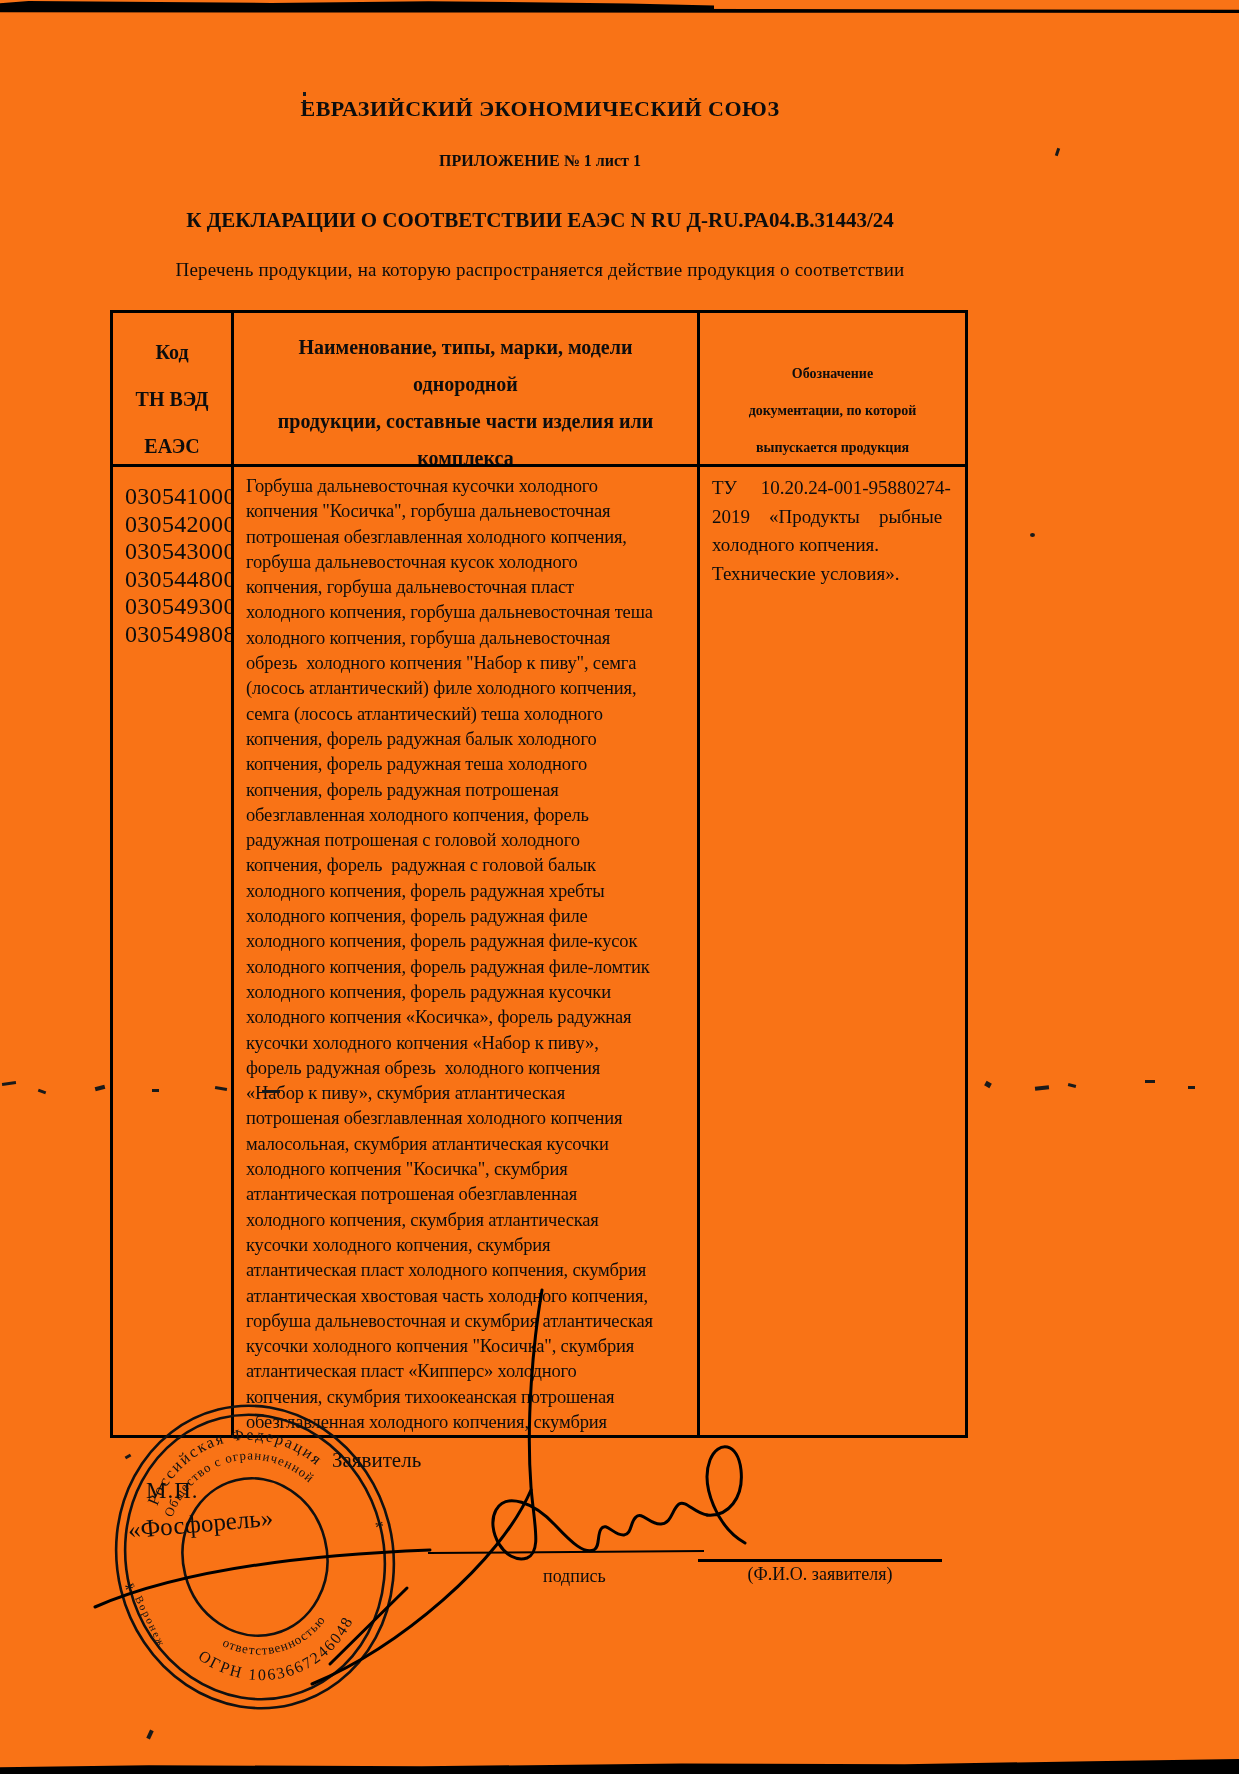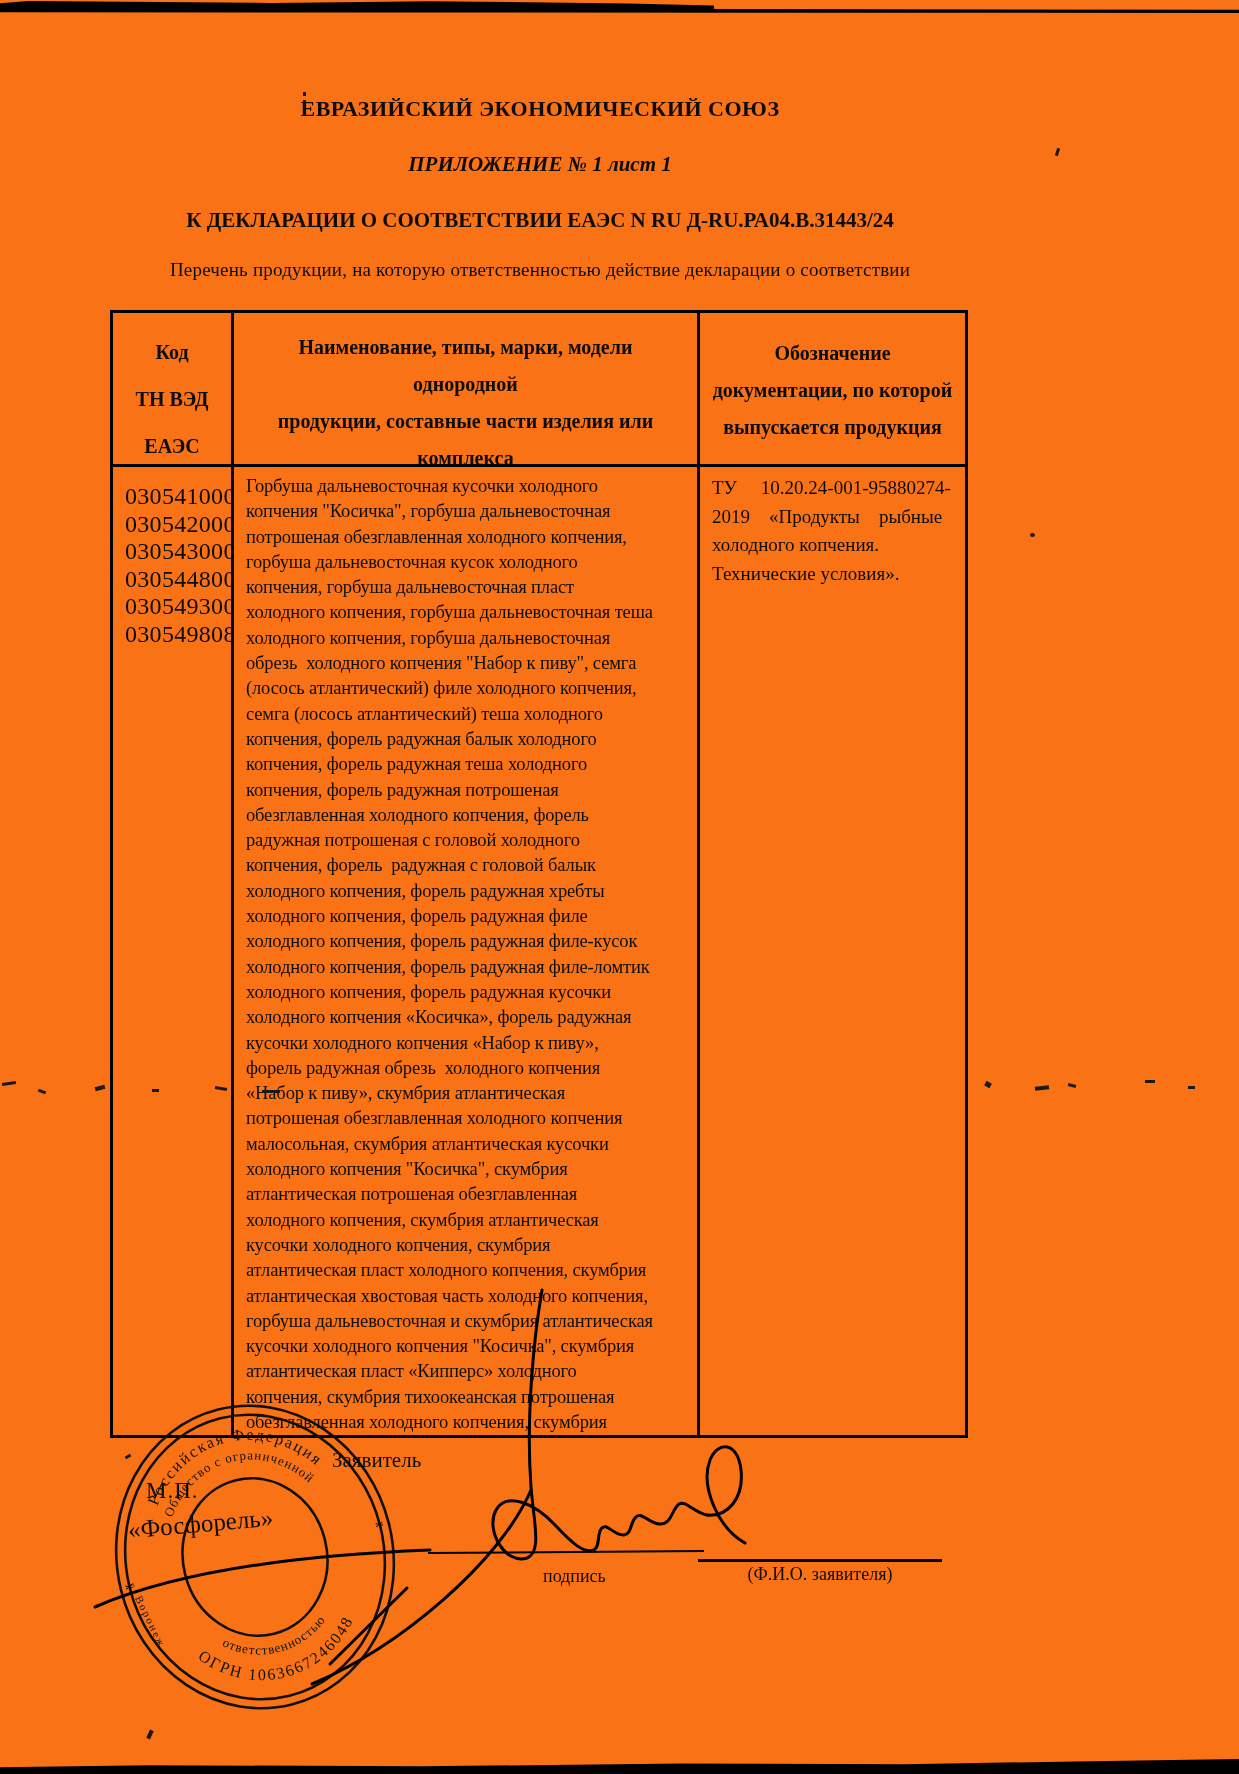--- a/index.html
+++ b/index.html
@@ -16,38 +16,38 @@
   .top-bar{position:absolute;top:1px;left:0;width:714px;height:11px;background:#000;
     clip-path:polygon(0 20%,4% 0,38% 18%,60% 2%,88% 22%,100% 40%,100% 100%,0 100%);}
   .top-bar2{position:absolute;top:8px;left:0;width:1239px;height:5px;background:#000;
     clip-path:polygon(0 0,100% 35%,100% 100%,0 85%);}
   .bottom-bar{position:absolute;top:1757px;left:0;width:1239px;height:17px;background:#000;
     clip-path:polygon(0 60%,12% 48%,34% 55%,55% 38%,73% 42%,88% 25%,100% 12%,100% 100%,0 100%);}
 
   
   .hdr{position:absolute;left:0;width:1080px;text-align:center;font-weight:bold;white-space:pre-line;}
   .hdr-org{top:96px;font-size:22px;letter-spacing:.5px;}
-  .hdr-app{top:152px;font-size:21px;font-style:italic;}
+  .hdr-app{top:152px;font-size:16px;}
   .hdr-decl{top:208px;font-size:21px;}
   .hdr-sub{top:259px;font-size:19px;font-weight:normal;letter-spacing:.2px;}
 
   
   .doc-table{
     position:absolute;left:110px;top:310px;width:858px;height:1128px;
     border:3px solid #000;box-sizing:border-box;
     display:grid;
     grid-template-columns:121px 466px 1fr;
     grid-template-rows:154px 1fr;
   }
   .cell{box-sizing:border-box;overflow:hidden;}
   .cb{border-bottom:3px solid #000;}
   .cr{border-right:3px solid #000;}
   .h-code{padding-top:16px;text-align:center;font-weight:bold;font-size:20px;line-height:47px;white-space:pre-line;}
   .h-prod{padding:16px 10px 8px;text-align:center;font-weight:bold;font-size:20px;line-height:37px;white-space:pre-line;}
-  .h-docs{padding:22px 8px 0;text-align:center;font-weight:bold;font-size:20px;line-height:37px;white-space:pre-line;}
+  .h-docs{padding:42px 8px 0;text-align:center;font-weight:bold;font-size:14px;line-height:37px;white-space:pre-line;}
   .b-codes{padding:16px 0 3px 12px;font-size:24px;line-height:27.5px;white-space:pre;letter-spacing:.3px;}
   .b-prod{padding:7px 2px 0 12px;font-size:18.5px;line-height:25.3px;white-space:pre;letter-spacing:-0.15px;}
   .b-docs{padding:7px 8px 0 12px;font-size:19px;line-height:28.5px;white-space:pre;}
 
   
   .abs{position:absolute;}
   .applicant-label{left:332px;top:1448px;font-size:21px;}
   .applicant-name{left:700px;top:1478px;width:240px;text-align:center;font-size:21px;line-height:30px;}
   .sig-caption{left:543px;top:1566px;font-size:18px;}
   .fio-caption{left:700px;top:1564px;width:240px;text-align:center;font-size:18px;}
@@ -66,21 +66,21 @@
 
 <div class="page">
 
   <div class="top-bar"></div>
   <div class="top-bar2"></div>
   <div class="bottom-bar"></div>
 
   <div class="hdr hdr-org">ЕВРАЗИЙСКИЙ ЭКОНОМИЧЕСКИЙ СОЮЗ</div>
   <div class="hdr hdr-app">ПРИЛОЖЕНИЕ № 1 лист 1</div>
   <div class="hdr hdr-decl">К ДЕКЛАРАЦИИ О СООТВЕТСТВИИ ЕАЭС N RU Д-RU.РА04.В.31443/24</div>
-  <div class="hdr hdr-sub">Перечень продукции, на которую ответственностью действие декларации о соответствии</div>
+  <div class="hdr hdr-sub">Перечень продукции, на которую распространяется действие продукция о соответствии</div>
 
   <div class="doc-table">
     <div class="cell cr cb h-code">Код
 ТН ВЭД
 ЕАЭС</div>
     <div class="cell cr cb h-prod">Наименование, типы, марки, модели однородной
 продукции, составные части изделия или
 комплекса</div>
     <div class="cell cb h-docs">Обозначение
 документации, по которой

